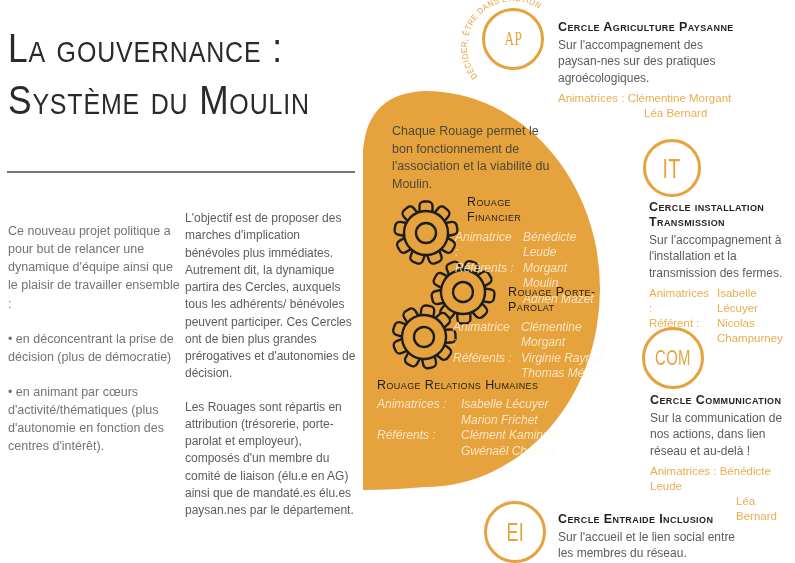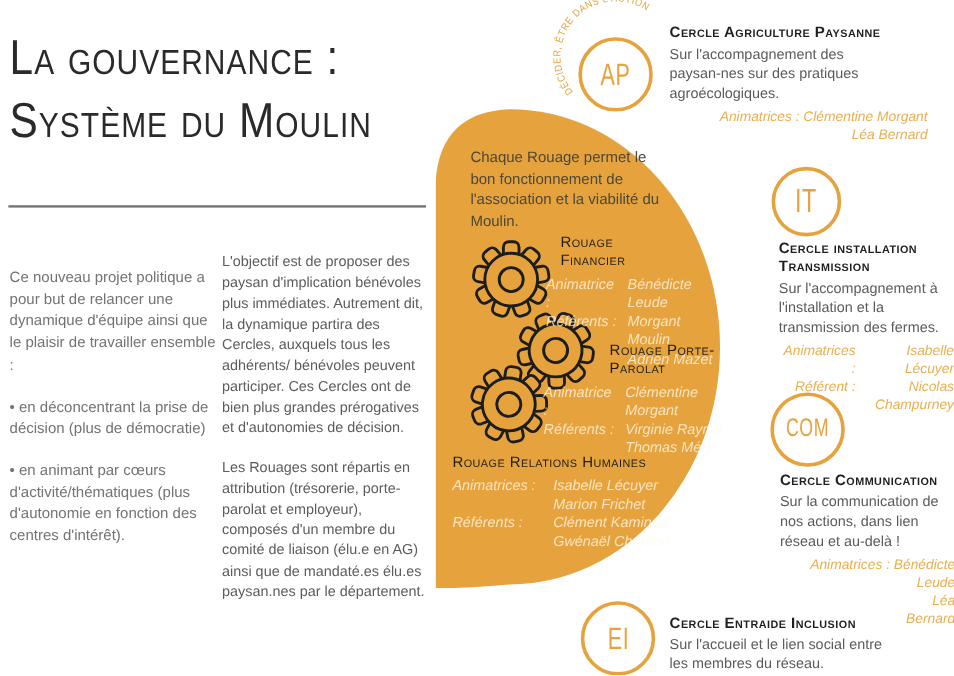--- a/index.html
+++ b/index.html
@@ -33,30 +33,30 @@
   .r-pp{left:90px;top:198px;width:160px;}
   .r-pp h3{margin-left:55px;width:100px;}
   .r-rh{left:14px;top:291px;width:210px;}
   .r-rh .hub-roles{grid-template-columns:78px 1fr;}
   .gear{position:absolute;width:68px;height:68px;}
 
   
   .badge{border:3px solid #E6A33D;border-radius:50%;display:flex;align-items:center;
     justify-content:center;color:#E6A33D;background:#fff;box-sizing:border-box;}
   .badge span{display:block;transform:scale(0.78,1.12);letter-spacing:0.5px;}
-  .badge-ap{left:482px;top:31px;width:62px;height:62px;font-size:23px;}
+  .badge-ap{left:482px;top:8px;width:62px;height:62px;font-size:17px;font-family:Liberation Serif, serif;}
   .badge-it{left:643px;top:139px;width:58px;height:58px;font-size:25px;}
   .badge-com{left:642px;top:327px;width:62px;height:62px;font-size:19px;}
   .badge-ei{left:484px;top:501px;width:62px;height:62px;font-size:23px;}
 
   
   .cercle h4{margin:0 0 2px 0;font-variant:small-caps;font-weight:700;font-size:12.5px;
     line-height:1.2;letter-spacing:0.4px;color:#201f1c;}
   .cercle .cdesc{font-size:12px;line-height:1.36;color:#5c5b5b;}
-  .roles-white{margin-top:5px;font-style:italic;font-size:11.5px;line-height:1.3;color:#E9AE4E;text-align:right;}
+  .roles-white{margin-top:5px;font-size:11.5px;line-height:1.3;color:#E9AE4E;}
   .roles-white .indent{padding-left:86px;}
   .roles-grid{display:grid;grid-template-columns:64px 1fr;column-gap:4px;}
   .c-ap{left:558px;top:20px;width:215px;}
   .c-ap .cdesc{width:172px;}
   .c-it{left:649px;top:200px;width:146px;}
   .c-it h4{width:125px;}
   .c-com{left:650px;top:393px;width:146px;}
   .c-ei{left:558px;top:512px;width:225px;}
   .c-ei .cdesc{width:185px;}
 
@@ -75,21 +75,21 @@
   </div>
   <div class="abs title-underline"></div>
 
   <div class="abs col-left">
     <p>Ce nouveau projet politique a pour but de relancer une dynamique d'équipe ainsi que le plaisir de travailler ensemble :</p>
     <p>• en déconcentrant la prise de décision (plus de démocratie)</p>
     <p>• en animant par cœurs d'activité/thématiques (plus d'autonomie en fonction des centres d'intérêt).</p>
   </div>
 
   <div class="abs col-mid">
-    <p>L'objectif est de proposer des paysan d'implication bénévoles plus immédiates. Autrement dit, la dynamique partira des Cercles, auxquels tous les adhérents/ bénévoles peuvent participer. Ces Cercles ont de bien plus grandes prérogatives et d'autonomies de décision.</p>
+    <p>L'objectif est de proposer des marches d'implication bénévoles plus immédiates. Autrement dit, la dynamique partira des Cercles, auxquels tous les adhérents/ bénévoles peuvent participer. Ces Cercles ont de bien plus grandes prérogatives et d'autonomies de décision.</p>
     <p>Les Rouages sont répartis en attribution (trésorerie, porte-parolat et employeur), composés d'un membre du comité de liaison (élu.e en AG) ainsi que de mandaté.es élu.es paysan.nes par le département.</p>
   </div>
 
   <div class="abs hub">
     <svg class="hub-shape" width="237" height="403" viewBox="0 0 237 403">
       <path d="M 0 403 L 0 64 Q 4 6 62 4 A 175 198 0 0 1 237 202 A 175 198 0 0 1 62 400 Q 30 403 0 403 Z" fill="#E6A33D"></path>
     </svg>
 
     <div class="hub-desc">Chaque Rouage permet le bon fonctionnement de l'association et la viabilité du Moulin.</div>
 

